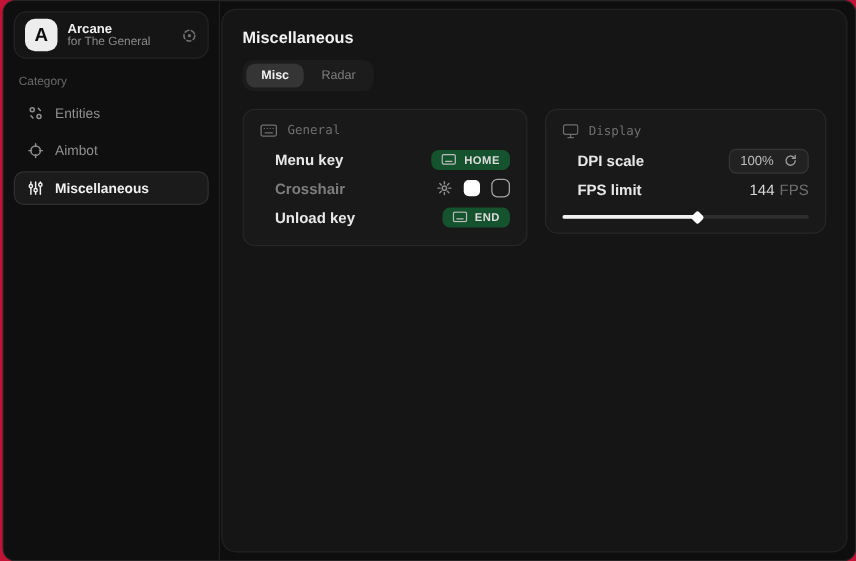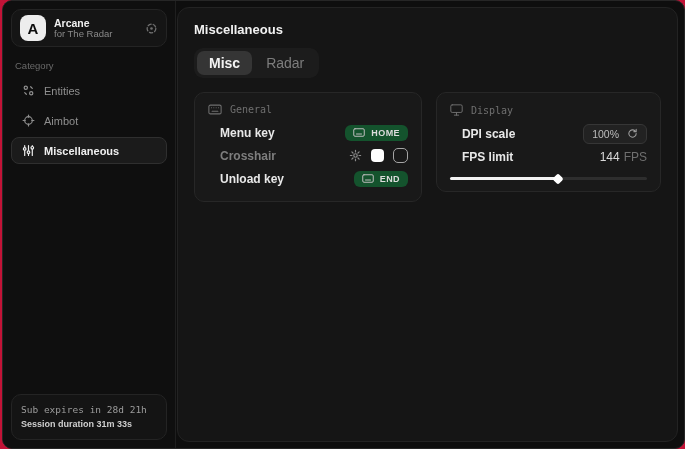--- a/index.html
+++ b/index.html
@@ -56,21 +56,21 @@
     position:absolute; left:174px; top:6px; right:6px; bottom:6px;
     background:#151515; border:1px solid #232323; border-radius:12px;
     padding:14px 16px;
   }
   .page-title { color:#f2f2f2; font-size:13px; font-weight:bold; }
   .tabs {
     display:inline-flex; gap:2px; margin-top:11px;
     background:#1c1c1c; border-radius:9px; padding:3px;
   }
   .tab {
-    padding:4px 12px; border-radius:7px; font-size:14px; color:#7d7d7d; cursor:default;
+    padding:4px 12px; border-radius:7px; font-size:10px; color:#7d7d7d; cursor:default;
   }
   .tab.active { background:#353535; color:#f2f2f2; font-weight:bold; }
   .cards { display:flex; gap:14px; margin-top:14px; align-items:flex-start; }
   .card {
     background:#191919; border:1px solid #272727; border-radius:10px;
     padding:11px 13px; width:237px;
   }
   .card.display { width:234px; }
   .card-head {
     display:flex; align-items:center; gap:8px; color:#6f6f6f;
@@ -113,21 +113,21 @@
 <body>
 
 <div class="window">
 
   <div class="sidebar">
 
     <div class="app-card">
       <div class="logo">A</div>
       <div class="app-names">
         <div class="app-title">Arcane</div>
-        <div class="app-sub">for The Radar</div>
+        <div class="app-sub">for The General</div>
       </div>
       <span class="sync">
         <svg width="13" height="13" viewBox="0 0 24 24" fill="none" stroke="currentColor" stroke-width="2.4" stroke-linecap="round">
           <circle cx="12" cy="12" r="8" stroke-dasharray="6 4"></circle>
           <circle cx="12" cy="12" r="2.4" fill="currentColor" stroke="none"></circle>
         </svg>
       </span>
     </div>
 
     <div class="cat-label">Category</div>
@@ -158,24 +158,20 @@
             <path d="M5 3v18M12 3v18M19 3v18"></path>
             <circle cx="5" cy="9" r="2.4" fill="#0f0f0f"></circle>
             <circle cx="12" cy="15" r="2.4" fill="#0f0f0f"></circle>
             <circle cx="19" cy="7" r="2.4" fill="#0f0f0f"></circle>
           </svg>
         </span>
         <span>Miscellaneous</span>
       </div>
     </div>
 
-    <div class="status-card">
-      <div class="status1">Sub expires in 28d 21h</div>
-      <div class="status2">Session duration 31m 33s</div>
-    </div>
   </div>
 
   <div class="main">
 
     <div class="page-title">Miscellaneous</div>
 
     <div class="tabs">
       <div class="tab active">Misc</div>
       <div class="tab">Radar</div>
     </div>

